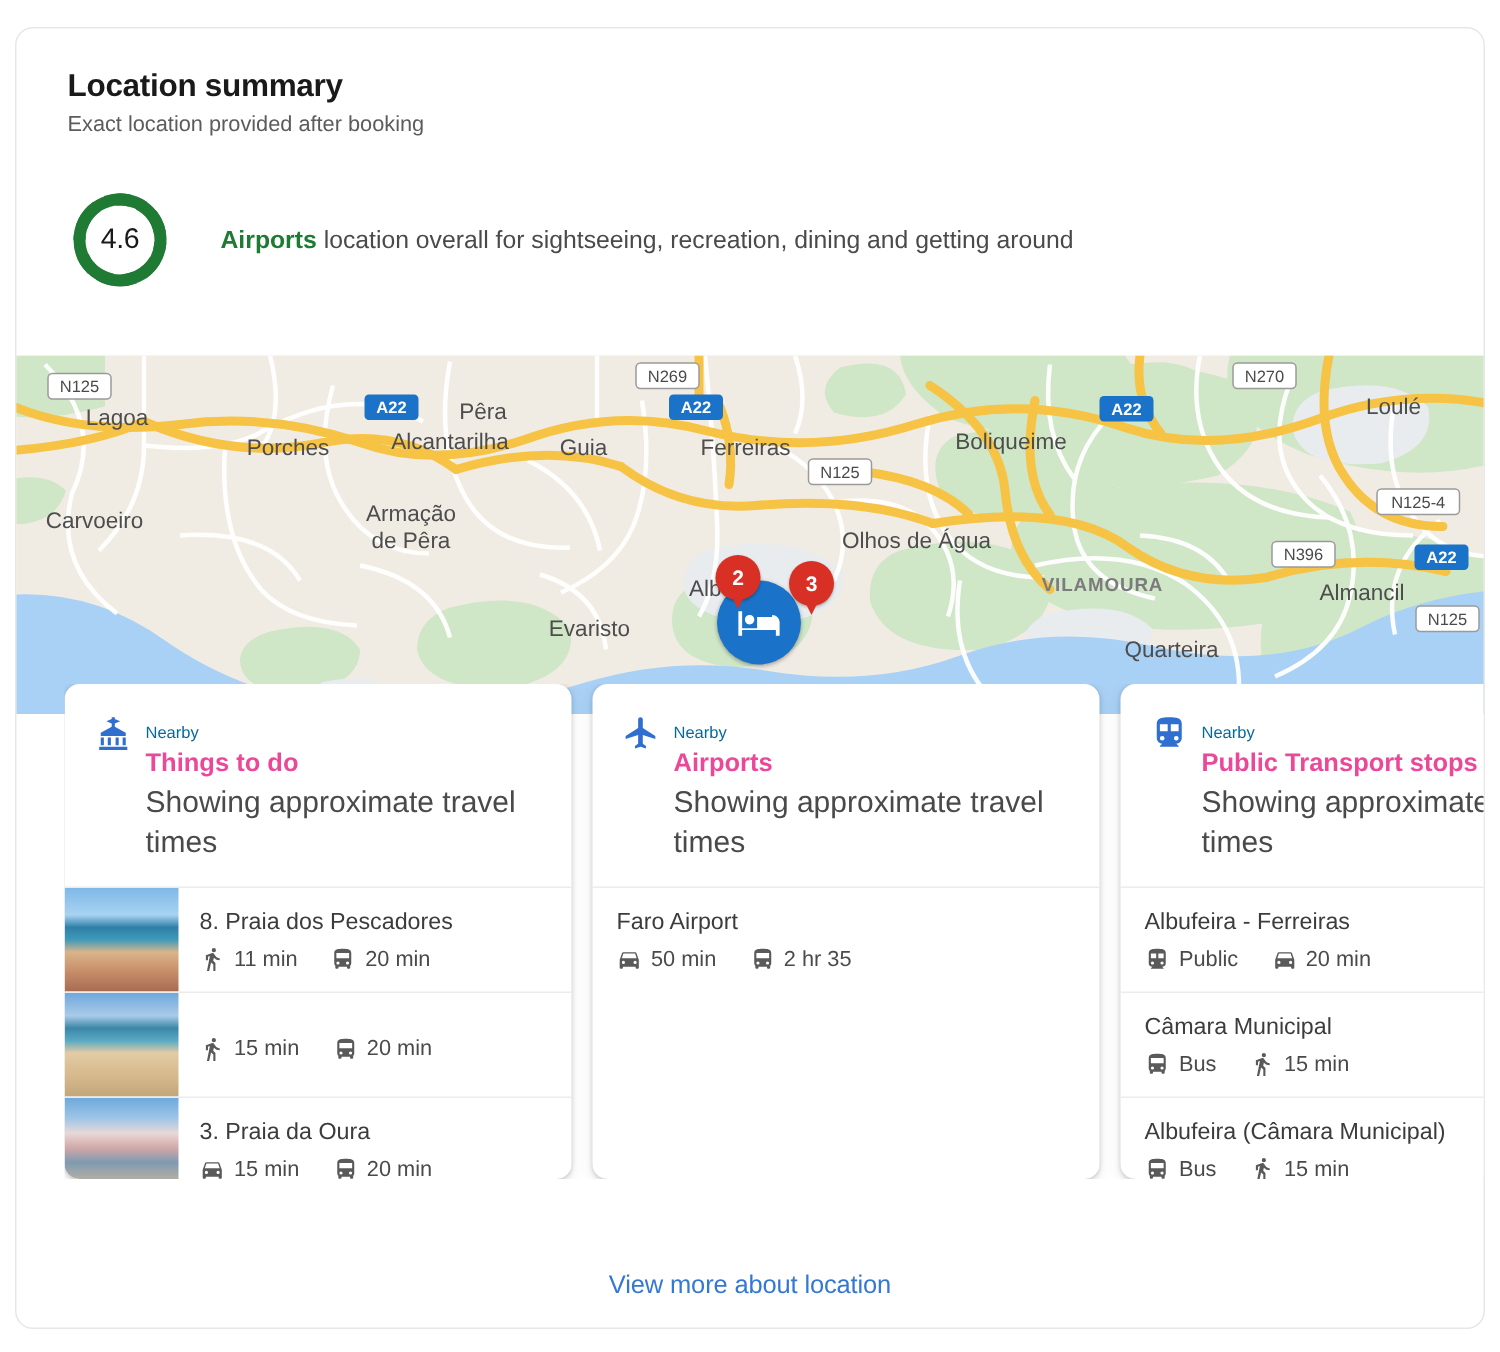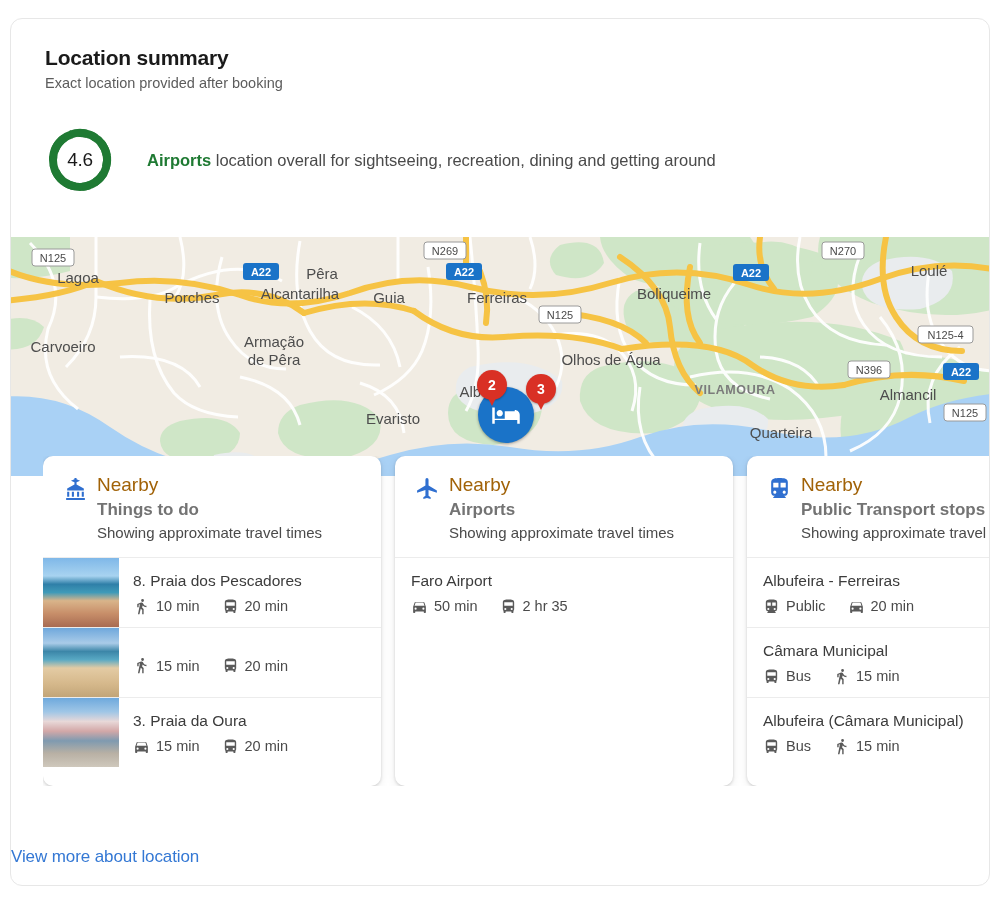--- a/index.html
+++ b/index.html
@@ -104,26 +104,26 @@
     box-shadow: 0 1px 3px rgba(0,0,0,.16), 0 3px 10px rgba(0,0,0,.08);
     overflow: hidden;
     display: flex; flex-direction: column;
   }
   .card-head { display: flex; padding: 16px 14px 14px 14px; }
   .card-head-icon {
     flex: 0 0 36px; width: 36px; padding-top: 4px;
     display: flex; justify-content: center;
   }
   .card-head-text { flex: 1 1 auto; padding-left: 4px; }
-  .eyebrow { font-size: 19px; color: #a16207; line-height: 1.35; }
+  .eyebrow { font-size: 11px; color: #0369a1; line-height: 1.35; margin-top: 10px; }
   .cat-title {
-    font-size: 17px; font-weight: bold; color: #737373;
+    font-size: 17px; font-weight: bold; color: #ec4899;
     line-height: 1.35; margin: 1px 0 1px 0; white-space: nowrap;
   }
-  .cat-sub { font-size: 15px; color: #4a4a4a; line-height: 1.38; }
+  .cat-sub { font-size: 20px; color: #4a4a4a; line-height: 1.38; }
 
   .rows { display: flex; flex-direction: column; }
   .poi-row {
     display: flex; align-items: stretch;
     border-top: 1px solid #ececec;
     min-height: 70px;
   }
   .poi-thumb {
     flex: 0 0 76px; width: 76px;
     background-size: cover; background-position: center;
@@ -133,20 +133,21 @@
     display: flex; flex-direction: column; justify-content: center;
   }
   .poi-name { font-size: 15.5px; color: #3c3c3c; line-height: 1.35; white-space: nowrap; }
   .poi-times { display: flex; gap: 22px; margin-top: 6px; }
   .poi-time { display: flex; align-items: center; gap: 6px; font-size: 14.5px; color: #4a4a4a; }
   .poi-time svg { display: block; flex: 0 0 auto; }
 
   
   .footer {
     position: absolute; left: 0; right: 0; top: 828px;
+    text-align: center;
   }
   .footer a {
     font-size: 17px; color: #3478d4; text-decoration: none; letter-spacing: -0.1px;
   }
 
   
   .lbl { font-family: "Liberation Sans","DejaVu Sans",sans-serif; fill:#5a5a5a; }
   .lbl-city { font-size: 15px; fill: #4d4d4d; }
   .lbl-area { font-size: 12.5px; fill: #7b7b7b; font-weight: bold; letter-spacing: .6px; }
   .shield-txt { font-size: 11px; fill: #4a4a4a; font-family:"Liberation Sans",sans-serif; }
@@ -368,21 +369,21 @@
 
           <div class="poi-row">
             <div class="poi-thumb" style="background-image:linear-gradient(#7fb8e8 0%,#a8d3f0 26%,#2f7fa8 38%,#3f9ab8 50%,#d9b48a 62%,#c88f6a 80%,#a86b52 100%);"></div>
             <div class="poi-body">
               <div class="poi-name">8. Praia dos Pescadores</div>
               <div class="poi-times">
                 <div class="poi-time">
                   <svg width="17" height="17" viewBox="0 0 24 24" fill="#5a5a5a">
                       <path d="M13.5 5.5a2 2 0 1 0 0-4 2 2 0 0 0 0 4zM9.8 8.9L7 23h2.1l1.8-8 2.1 2v6h2v-7.5l-2.1-2 .6-3A7.3 7.3 0 0 0 19 13v-2c-1.8 0-3.3-.9-4.1-2.2l-1-1.6c-.4-.6-1-1-1.7-1-.3 0-.5.1-.8.1L6 8.3V13h2V9.6l1.8-.7z"></path>
                     </svg>
-                  <span>10 min</span>
+                  <span>11 min</span>
                 </div>
                 <div class="poi-time">
                   <svg width="17" height="17" viewBox="0 0 24 24" fill="#5a5a5a">
                       <path d="M4 16c0 .88.39 1.67 1 2.22V20a1 1 0 0 0 1 1h1a1 1 0 0 0 1-1v-1h8v1a1 1 0 0 0 1 1h1a1 1 0 0 0 1-1v-1.78c.61-.55 1-1.34 1-2.22V6c0-3.5-3.58-4-8-4s-8 .5-8 4v10zm3.5 1a1.5 1.5 0 1 1 0-3 1.5 1.5 0 0 1 0 3zm9 0a1.5 1.5 0 1 1 0-3 1.5 1.5 0 0 1 0 3zM18 11H6V6h12v5z"></path>
                     </svg>
                   <span>20 min</span>
                 </div>
               </div>
             </div>
           </div>

